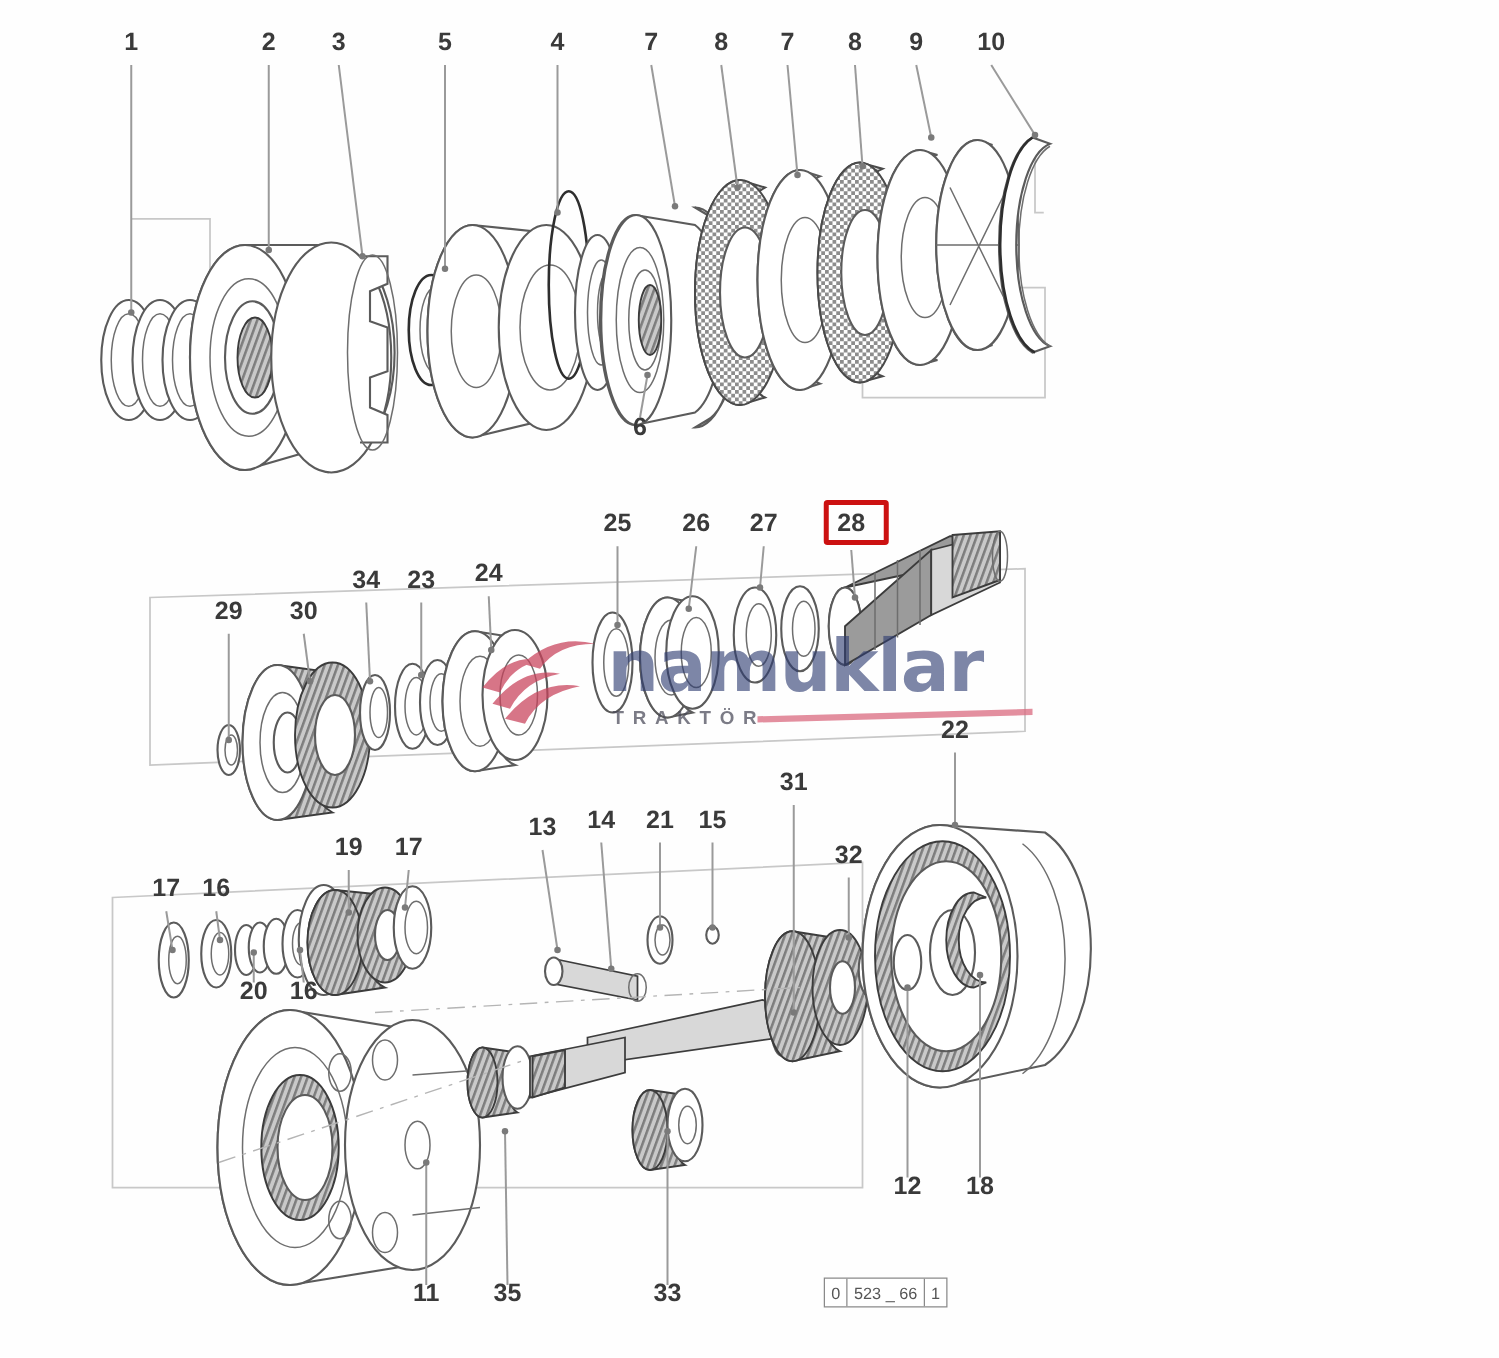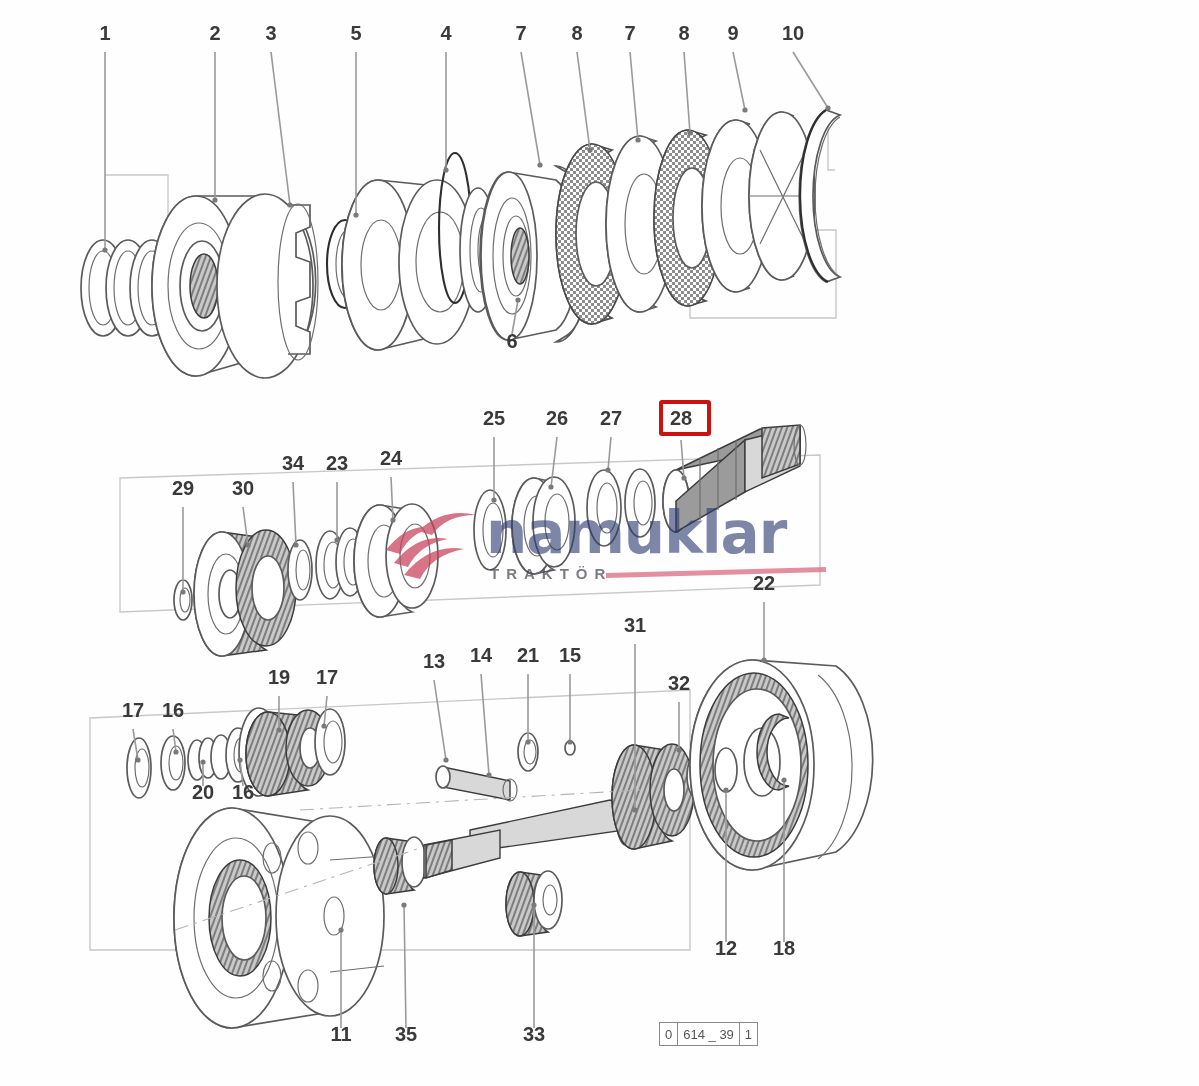--- a/index.html
+++ b/index.html
@@ -527,17 +527,17 @@
     <path d="M26 80 q26 -32 60 -26 q-32 6 -44 30 Z" fill="#c8415a"></path>
     <path d="M40 36 q26 -24 58 -16 q-30 0 -44 20 Z" fill="#c8415a"></path>
   </g>
   <text class="wm-text" x="108" y="58">namuklar</text>
   <text class="wm-sub" x="112" y="84">TRAKTÖR</text>
   <path d="M228 78 L448 72 L448 77 L228 83 Z" fill="#d9697f" opacity=".75"></path>
 </svg>
 
 <div id="codebox">
       <div>0</div>
-      <div>614 _ 39</div>
+      <div>523 _ 66</div>
       <div>1</div>
     </div>
 
 </div>
 
 </body></html>

